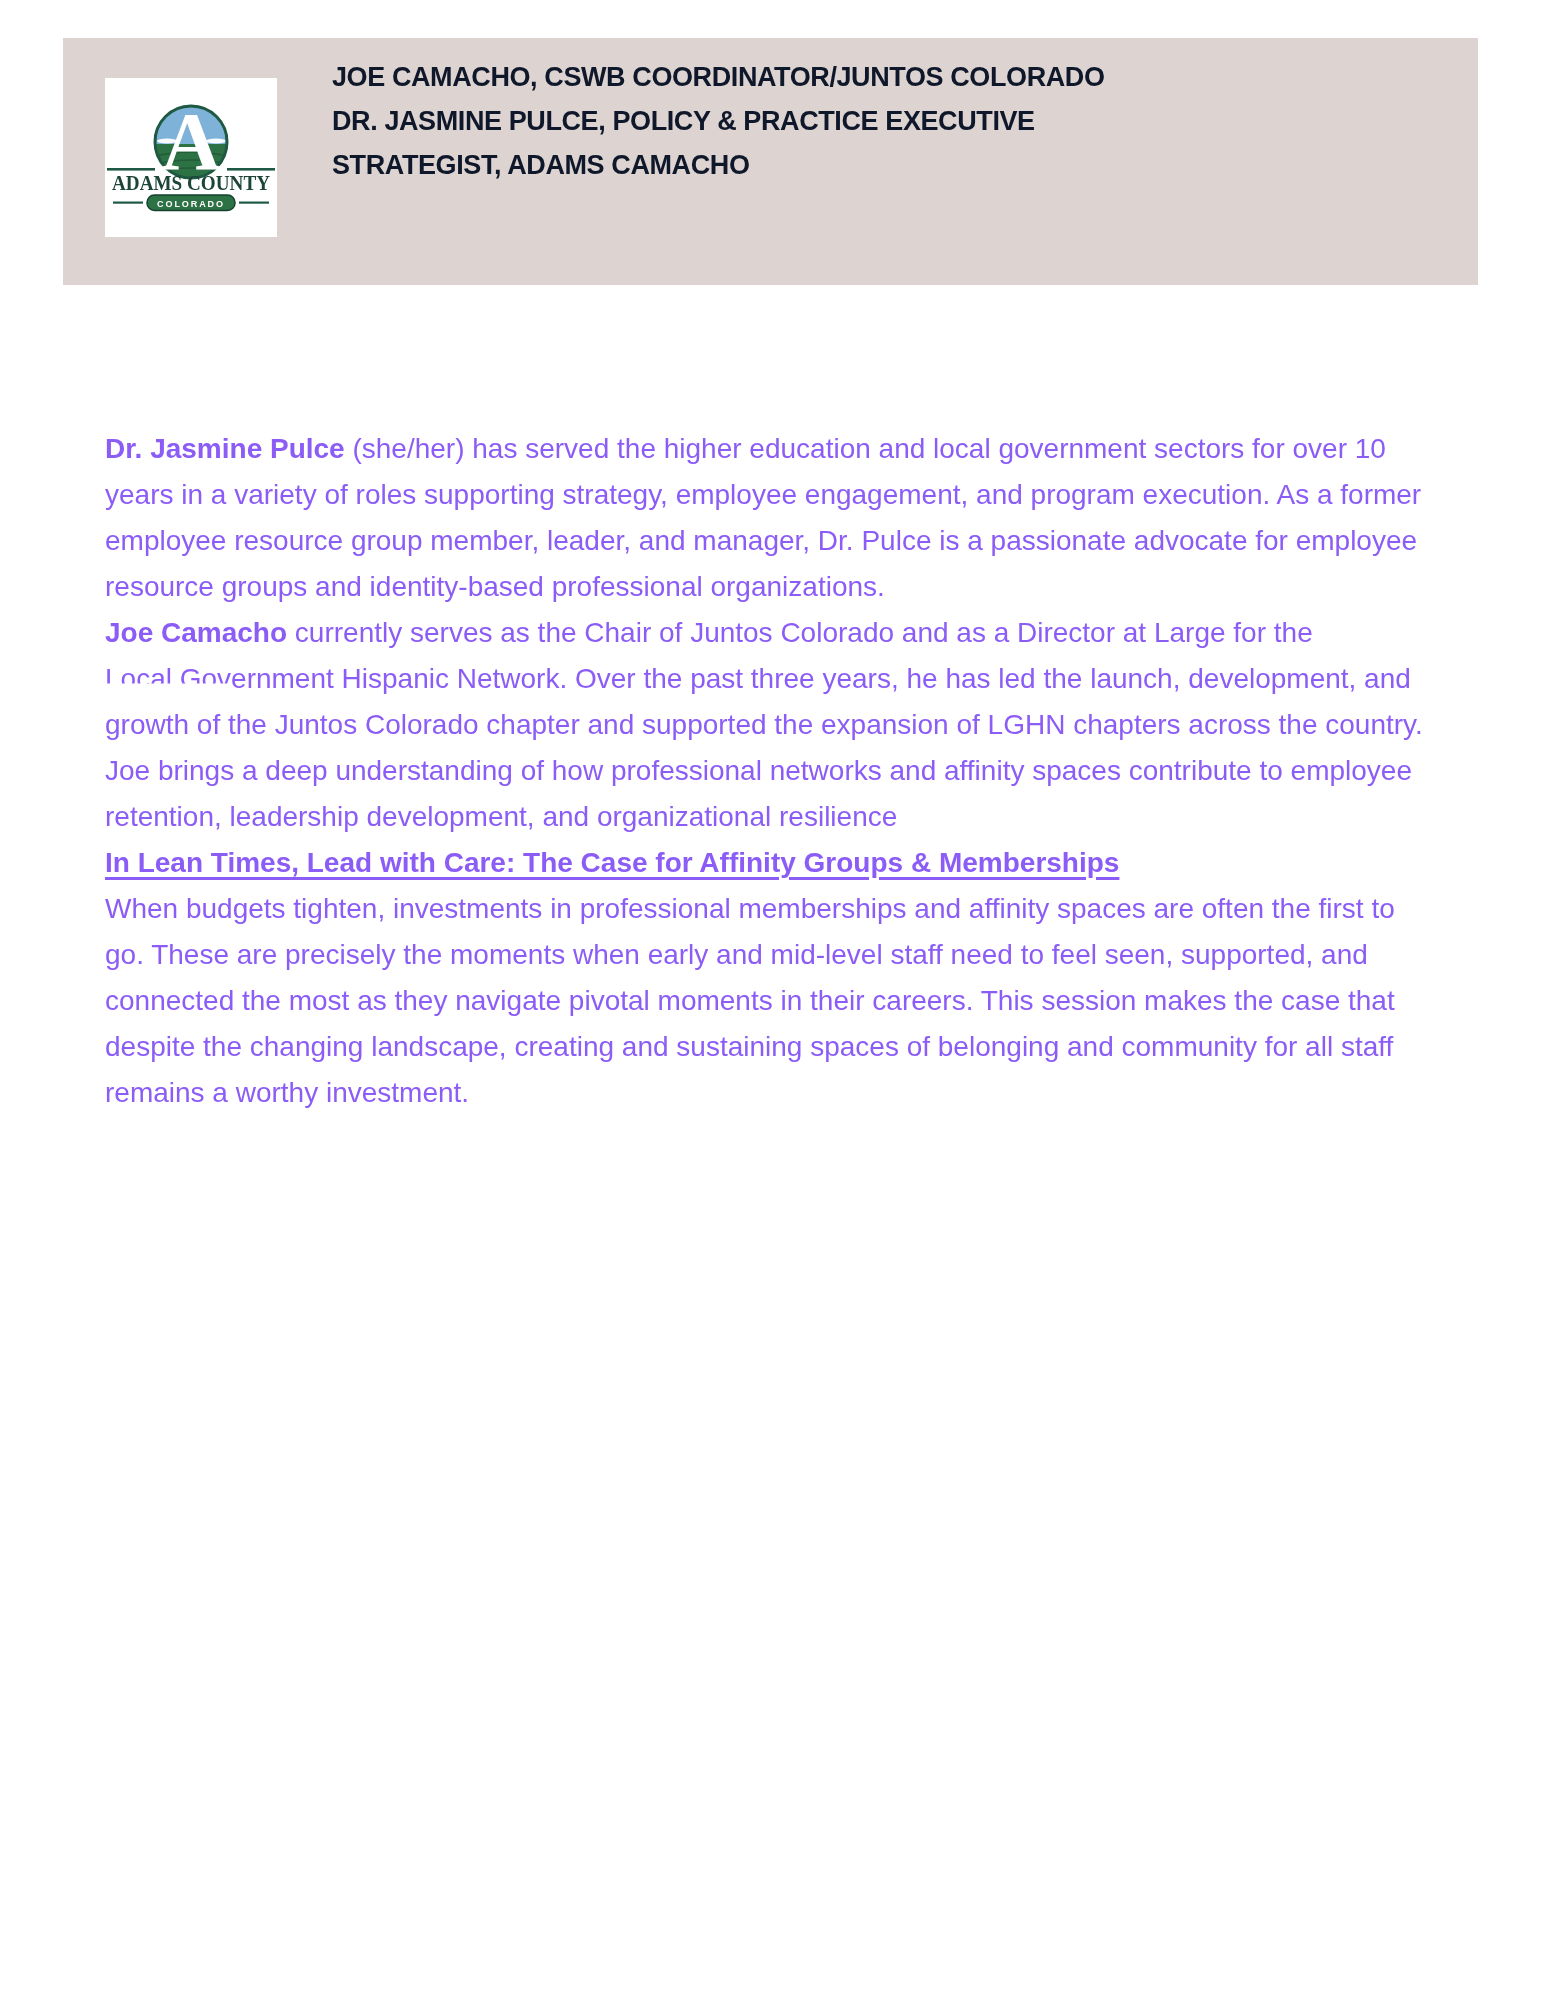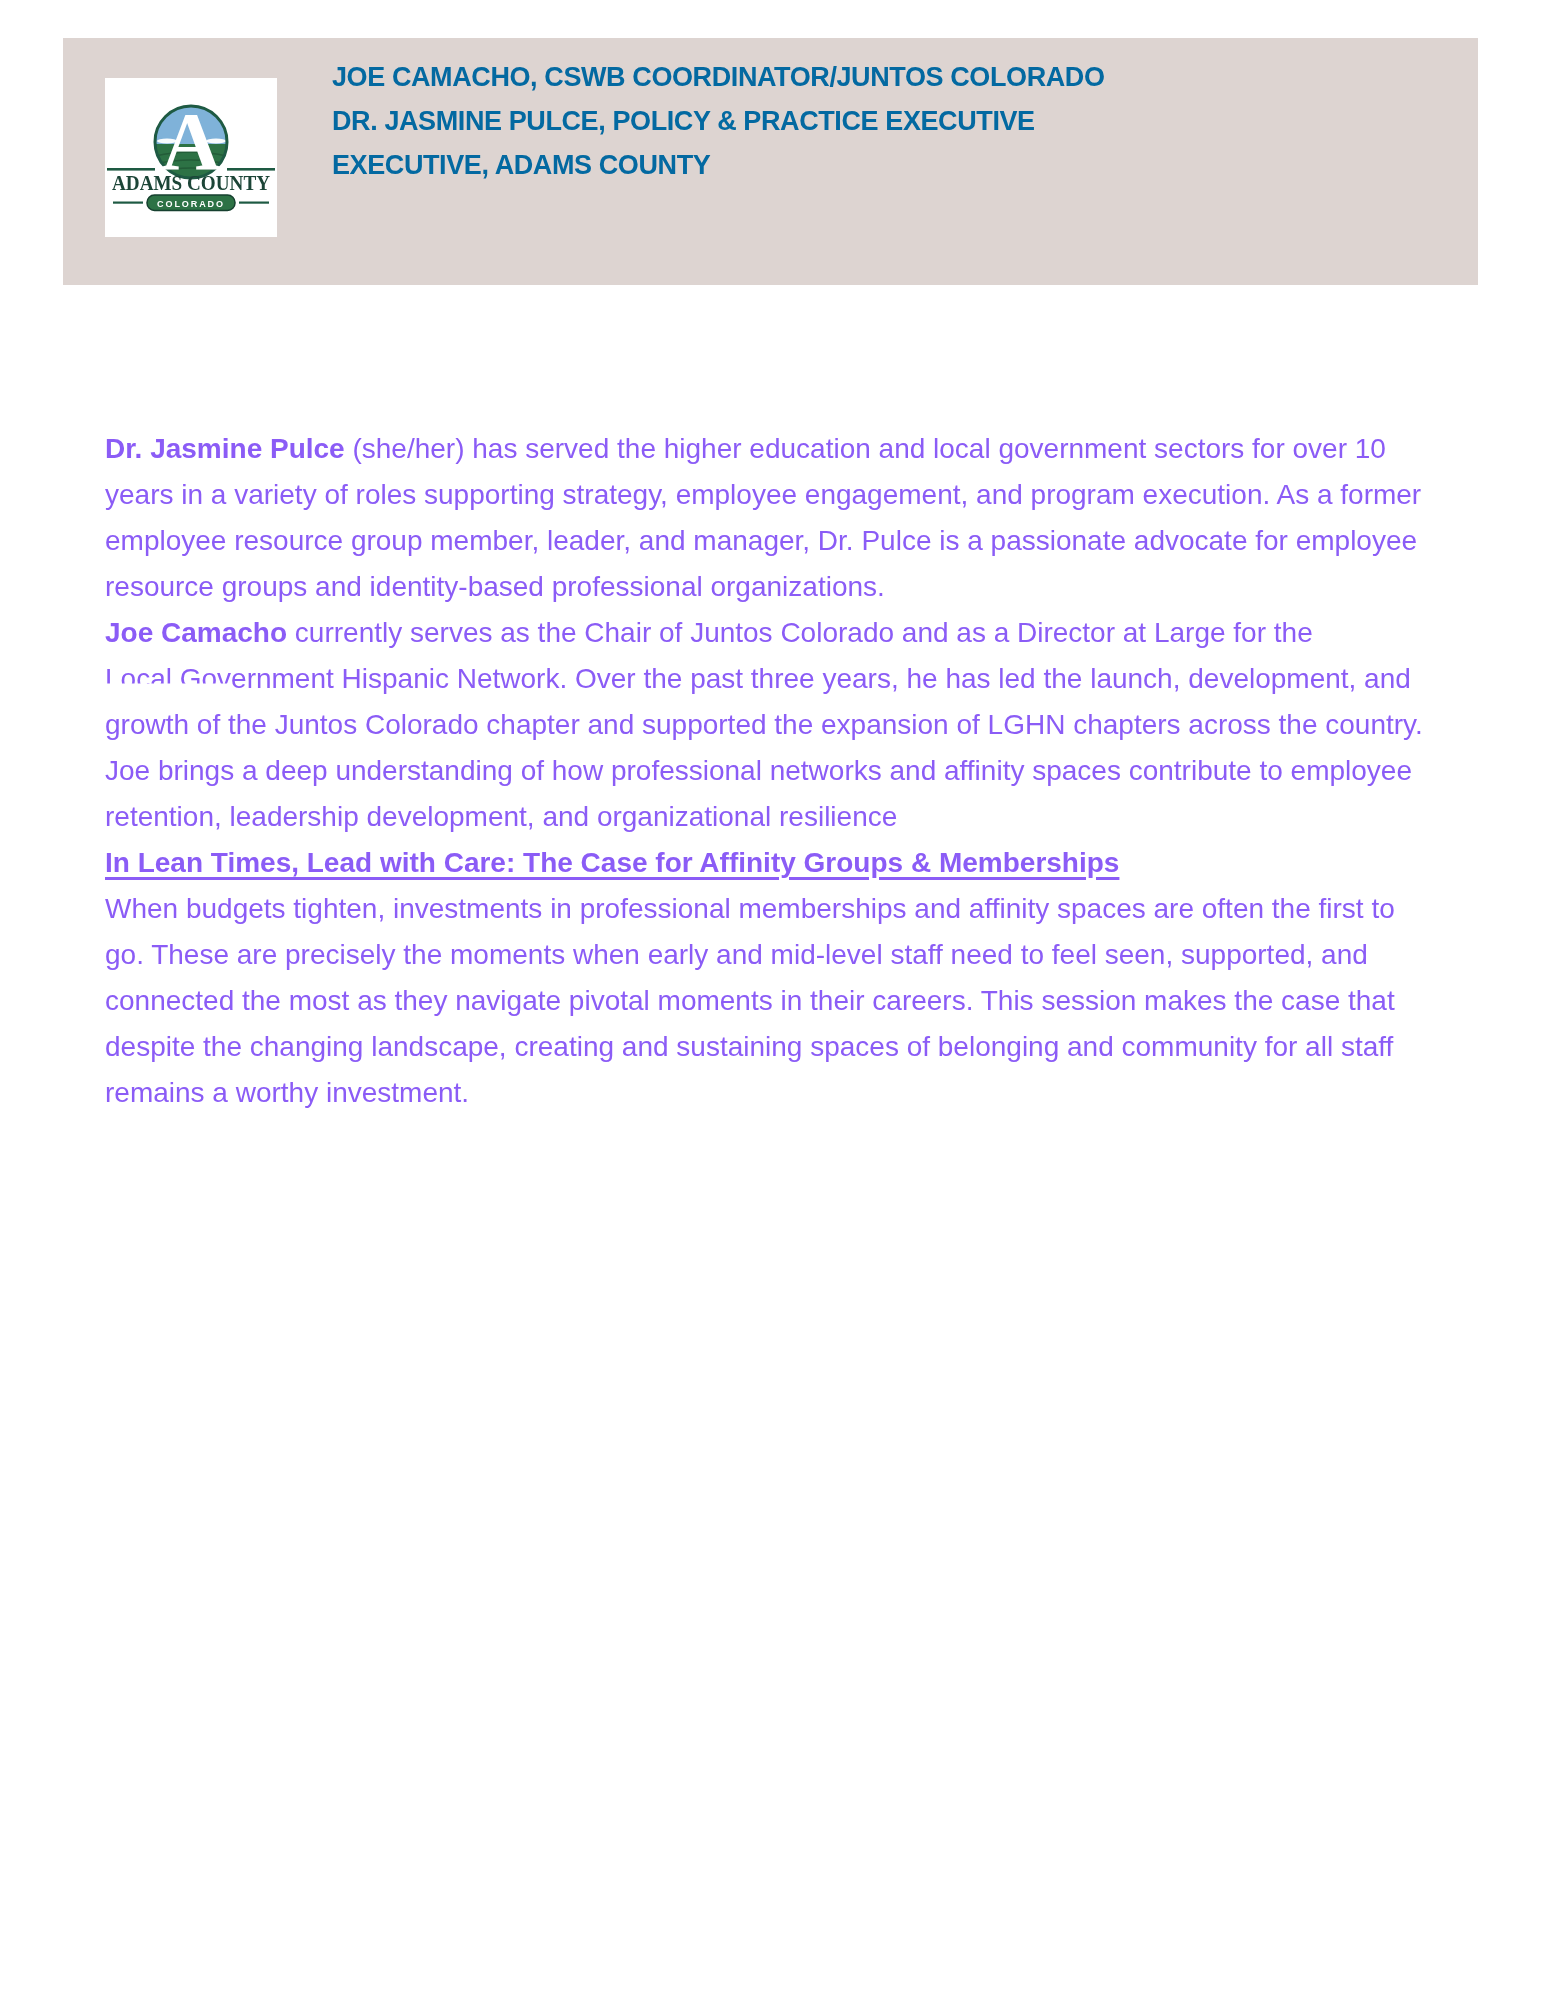--- a/index.html
+++ b/index.html
@@ -37,21 +37,21 @@
   .header-titles {
     position: absolute;
     left: 269px;
     top: 17px;
   }
   .header-title-line {
     font-size: 27px;
     font-weight: 700;
     line-height: 44px;
     letter-spacing: -0.4px;
-    color: #0369a1;
+    color: #0f172a;
     white-space: nowrap;
   }
 
   
   .content {
     position: absolute;
     left: 105px;
     top: 426px;
     width: 1318px;
     font-size: 28px;
@@ -115,21 +115,21 @@
       <rect x="8" y="123.5" width="30" height="2.2" fill="#1E5A43"></rect>
       <rect x="134" y="123.5" width="30" height="2.2" fill="#1E5A43"></rect>
       <rect x="42" y="117" width="88" height="15.5" rx="7.5" fill="#2D7245" stroke="#16402F" stroke-width="1.5"></rect>
       <text x="86" y="128.5" text-anchor="middle" font-family="Liberation Sans, sans-serif" font-weight="700" font-size="9.5" fill="#ffffff" letter-spacing="2" textLength="68" lengthAdjust="spacingAndGlyphs">COLORADO</text>
     </svg>
   </div>
 
   <div class="header-titles">
     <div class="header-title-line">JOE CAMACHO, CSWB COORDINATOR/JUNTOS COLORADO</div>
     <div class="header-title-line">DR. JASMINE PULCE, POLICY &amp; PRACTICE EXECUTIVE</div>
-    <div class="header-title-line">EXECUTIVE, ADAMS COUNTY</div>
+    <div class="header-title-line">STRATEGIST, ADAMS CAMACHO</div>
   </div>
 
 </div>
 
 <div class="content">
 
   <p class="para-pulce"><span class="bio-name">Dr. Jasmine Pulce</span><span> (she/her) has served the higher education and local government sectors for over 10 years in a variety of roles supporting strategy, employee engagement, and program execution. As a former employee resource group member, leader, and manager, Dr. Pulce is a passionate advocate for employee resource groups and identity-based professional organizations.</span></p>
 
   <p class="para-camacho"><span class="bio-name">Joe Camacho</span><span> currently serves as the Chair of Juntos Colorado and as a Director at Large for the </span><span class="clipped-fragment">Local Gov</span><span>ernment Hispanic Network. Over the past three years, he has led the launch, development, and growth of the Juntos Colorado chapter and supported the expansion of LGHN chapters across the country. Joe brings a deep understanding of how professional networks and affinity spaces contribute to employee retention, leadership development, and organizational resilience</span></p>
 

